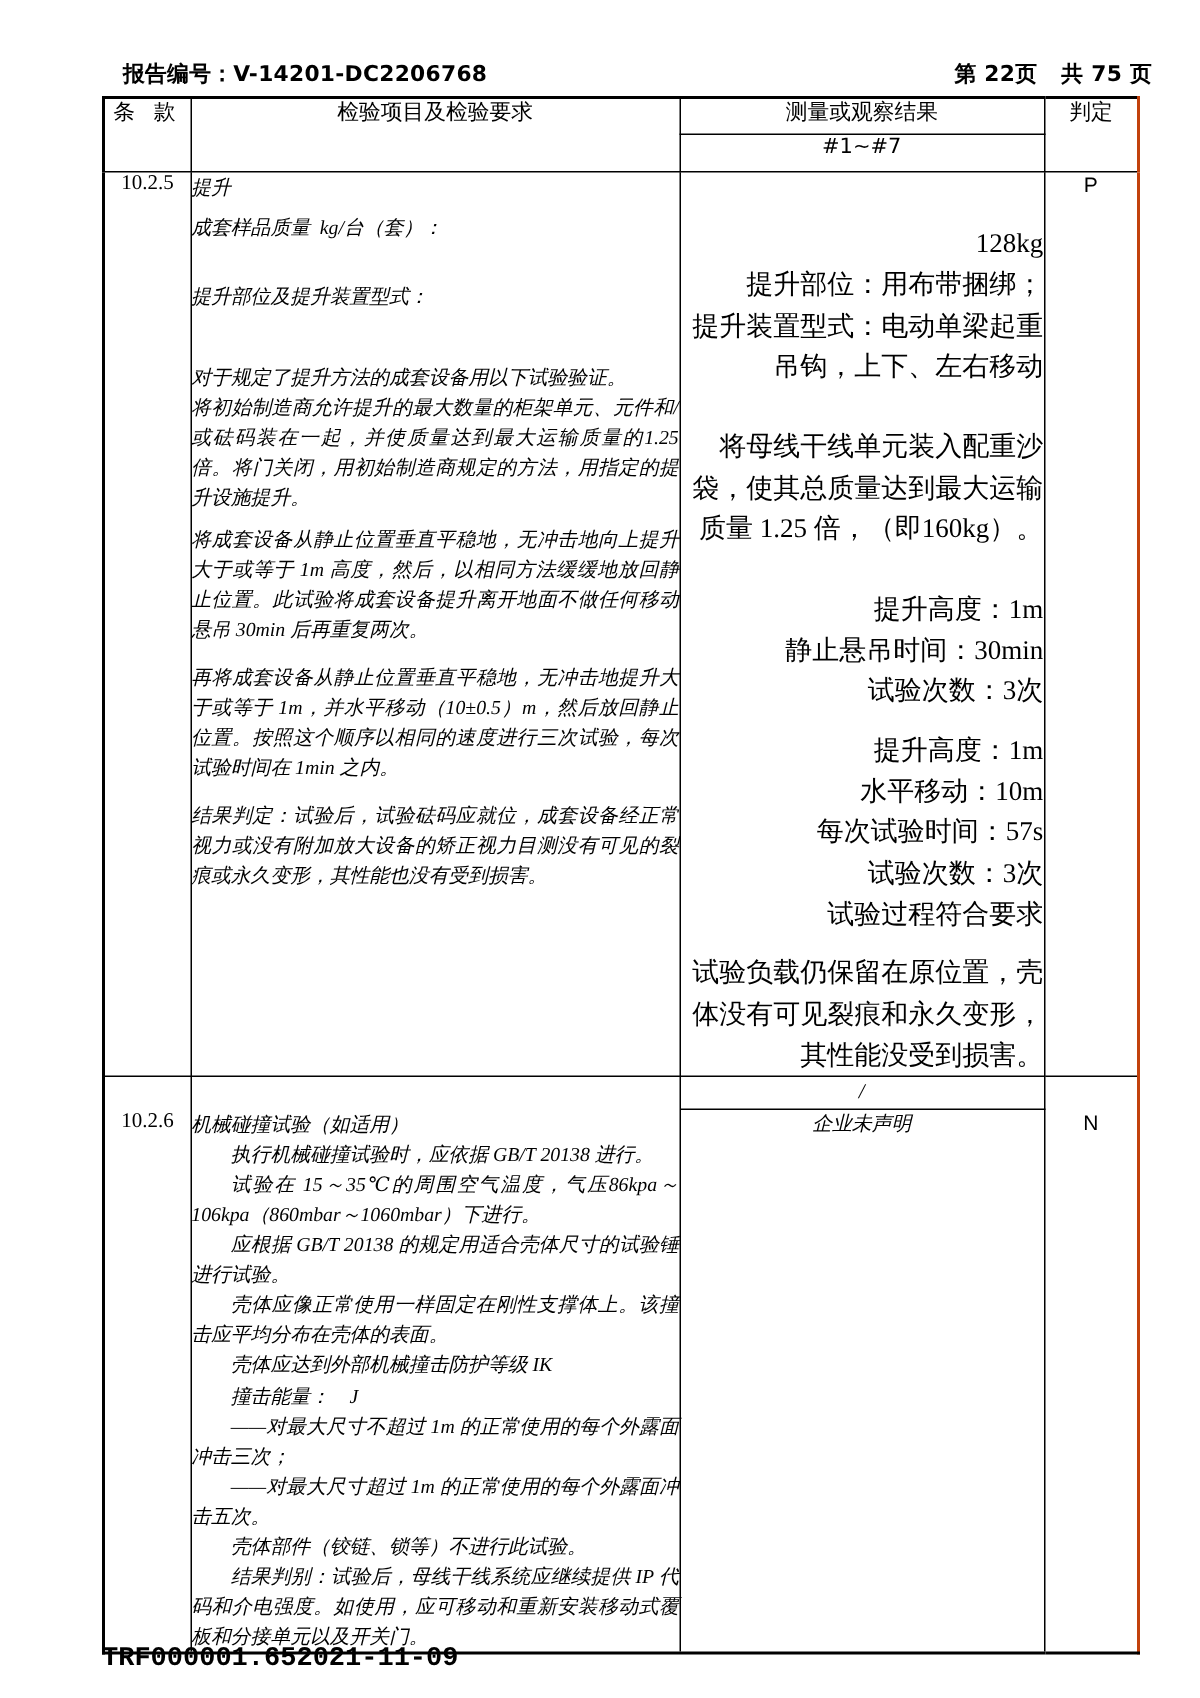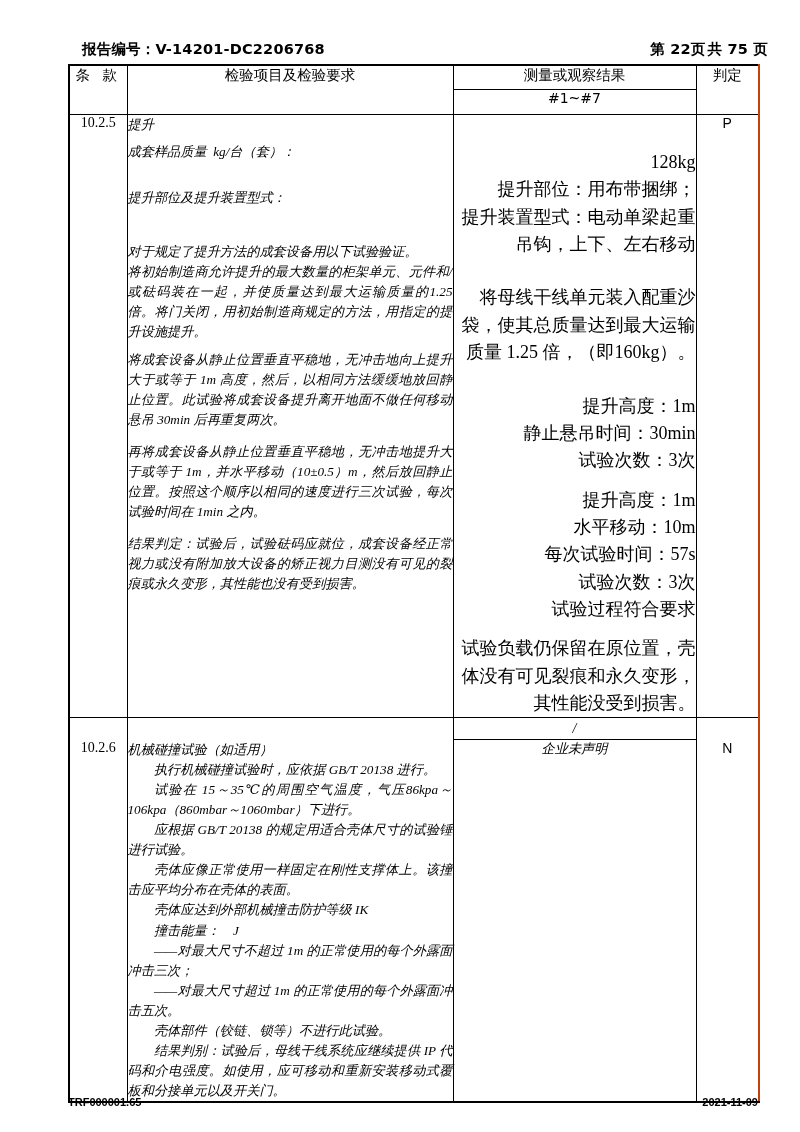--- a/index.html
+++ b/index.html
@@ -33,21 +33,21 @@
     align-items: center;
     justify-content: space-between;
     font-size: 14.5px;
     font-weight: 600;
     letter-spacing: 0.2px;
     margin-left: 14px;
   }
   .doc-header .report-no { white-space: nowrap; }
   .doc-header .page-no {
     display: flex;
-    gap: 2px;
+    gap: 16px;
     white-space: nowrap;
     padding-right: 6px;
   }
 
   
   .report-table {
     position: absolute;
     left: 68px;
     top: 64px;
     width: 690px;
@@ -139,23 +139,22 @@
   }
 
   
   .doc-footer {
     position: absolute;
     left: 68px;
     top: 1096px;
     width: 690px;
     display: flex;
     align-items: center;
-    justify-content: space-between;
-    font-size: 11px;
-    font-family: Liberation Sans, sans-serif;
+    font-size: 18px;
+    font-family: Liberation Mono, monospace;
     font-weight: 600;
   }
 </style>
 </head>
 <body>
 
 <div class="page">
 
   <div class="doc-header">
     <span class="report-no">报告编号：V-14201-DC2206768</span>

